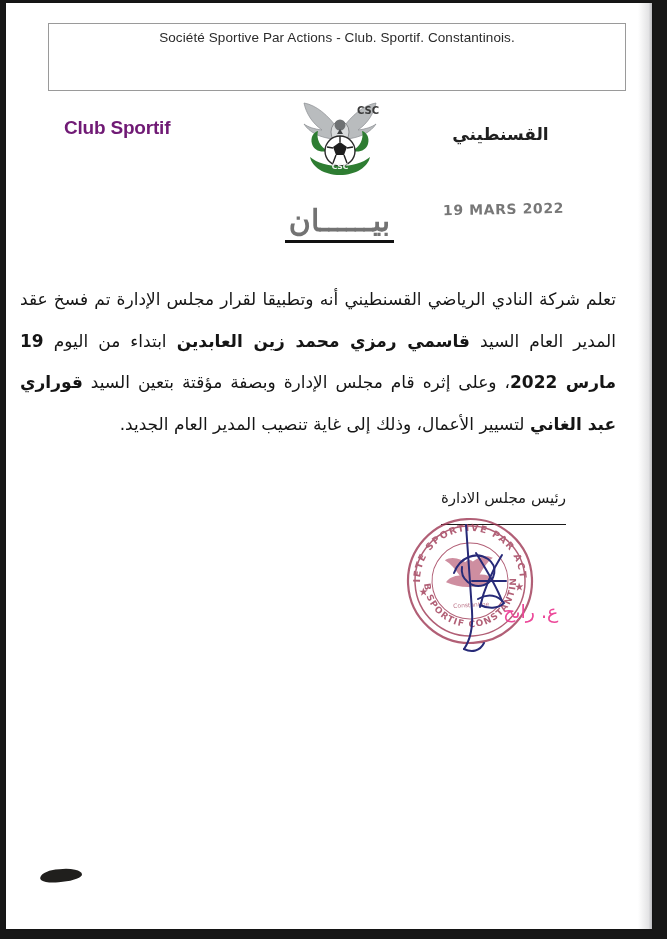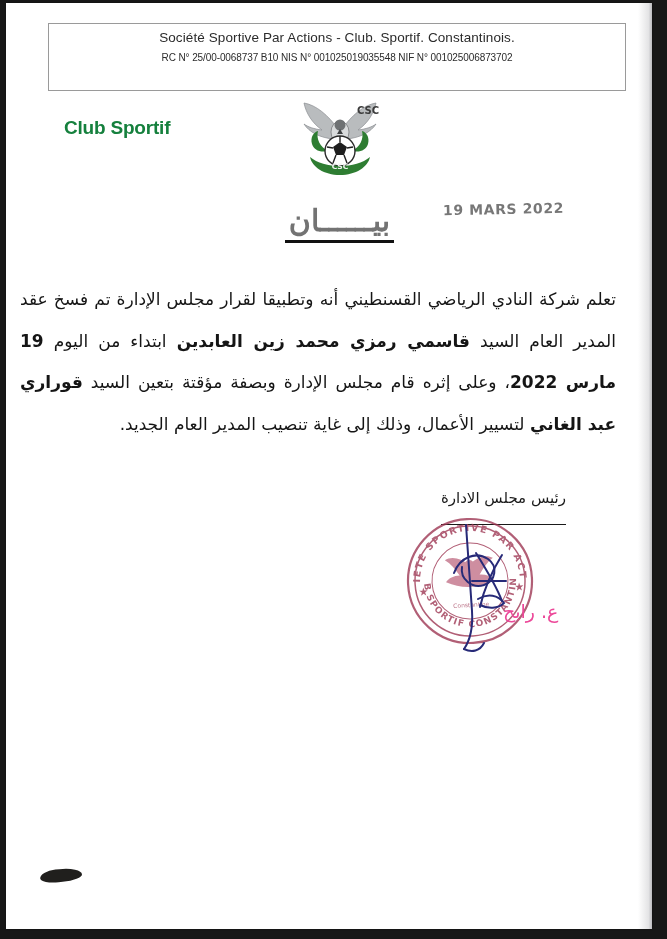--- a/index.html
+++ b/index.html
@@ -66,21 +66,21 @@
   }
 
   
   .club-fr {
     position: absolute;
     left: 58px;
     top: 112px;
     width: 220px;
     font-size: 19px;
     font-weight: bold;
-    color: #15803d;
+    color: #701a75;
     line-height: 1.35;
     letter-spacing: -0.2px;
   }
   .logo {
     position: absolute;
     left: 288px;
     top: 96px;
     width: 92px;
     height: 88px;
   }
@@ -202,21 +202,20 @@
   }
 </style>
 </head>
 <body>
 
 <div id="page">
   <div class="sheet">
 
     <div class="header-box">
       <div class="hl hl1">Société Sportive Par Actions - Club.  Sportif. Constantinois.</div>
-      <div class="hl hl3">RC N°  25/00-0068737 B10    NIS N° 001025019035548    NIF N° 001025006873702</div>
     </div>
 
     <div class="club-fr">
       <div>Club Sportif</div>
     </div>
 
     <div class="logo">
       <svg viewBox="0 0 92 88" width="92" height="88">
 
         <g fill="#b9bcbe" stroke="#8a8d90" stroke-width="0.7">
@@ -236,20 +235,21 @@
         <circle cx="46" cy="52" r="15" fill="#ffffff" stroke="#2a2a2a" stroke-width="1.4"></circle>
         <polygon points="46,43 53,48 50,56 42,56 39,48" fill="#1e1e1e"></polygon>
         <path d="M46 37 l0 6 M33 48 l6 1 M59 48 l-6 1 M39 64 l3 -8 M53 64 l-3 -8" stroke="#1e1e1e" stroke-width="1.4" fill="none"></path>
 
         <path d="M16 58 C30 70 62 70 76 58 C74 68 62 76 46 76 C30 76 18 68 16 58 Z" fill="#2e7d32"></path>
         <text x="46" y="70" text-anchor="middle" font-family="DejaVu Sans, sans-serif" font-size="7.5" font-weight="bold" fill="#f2f2f2">CSC</text>
       </svg>
     </div>
 
     <div class="club-ar">
+      <div>القسنطيني</div>
     </div>
 
     <div class="date-stamp">19 MARS 2022</div>
 
     <div class="title">
       <span class="title-inner">بيــــــان</span>
     </div>
 
     <div class="body-text"><span>تعلم شركة النادي الرياضي القسنطيني أنه وتطبيقا لقرار مجلس الإدارة تم فسخ عقد المدير العام السيد </span><b>قاسمي رمزي محمد زين العابدين</b><span> ابتداء من اليوم </span><b>19 مارس 2022</b><span>، وعلى إثره قام مجلس الإدارة وبصفة مؤقتة بتعين السيد </span><b>قوراري عبد الغاني</b><span> لتسيير الأعمال، وذلك إلى غاية تنصيب المدير العام الجديد.</span></div>
 

